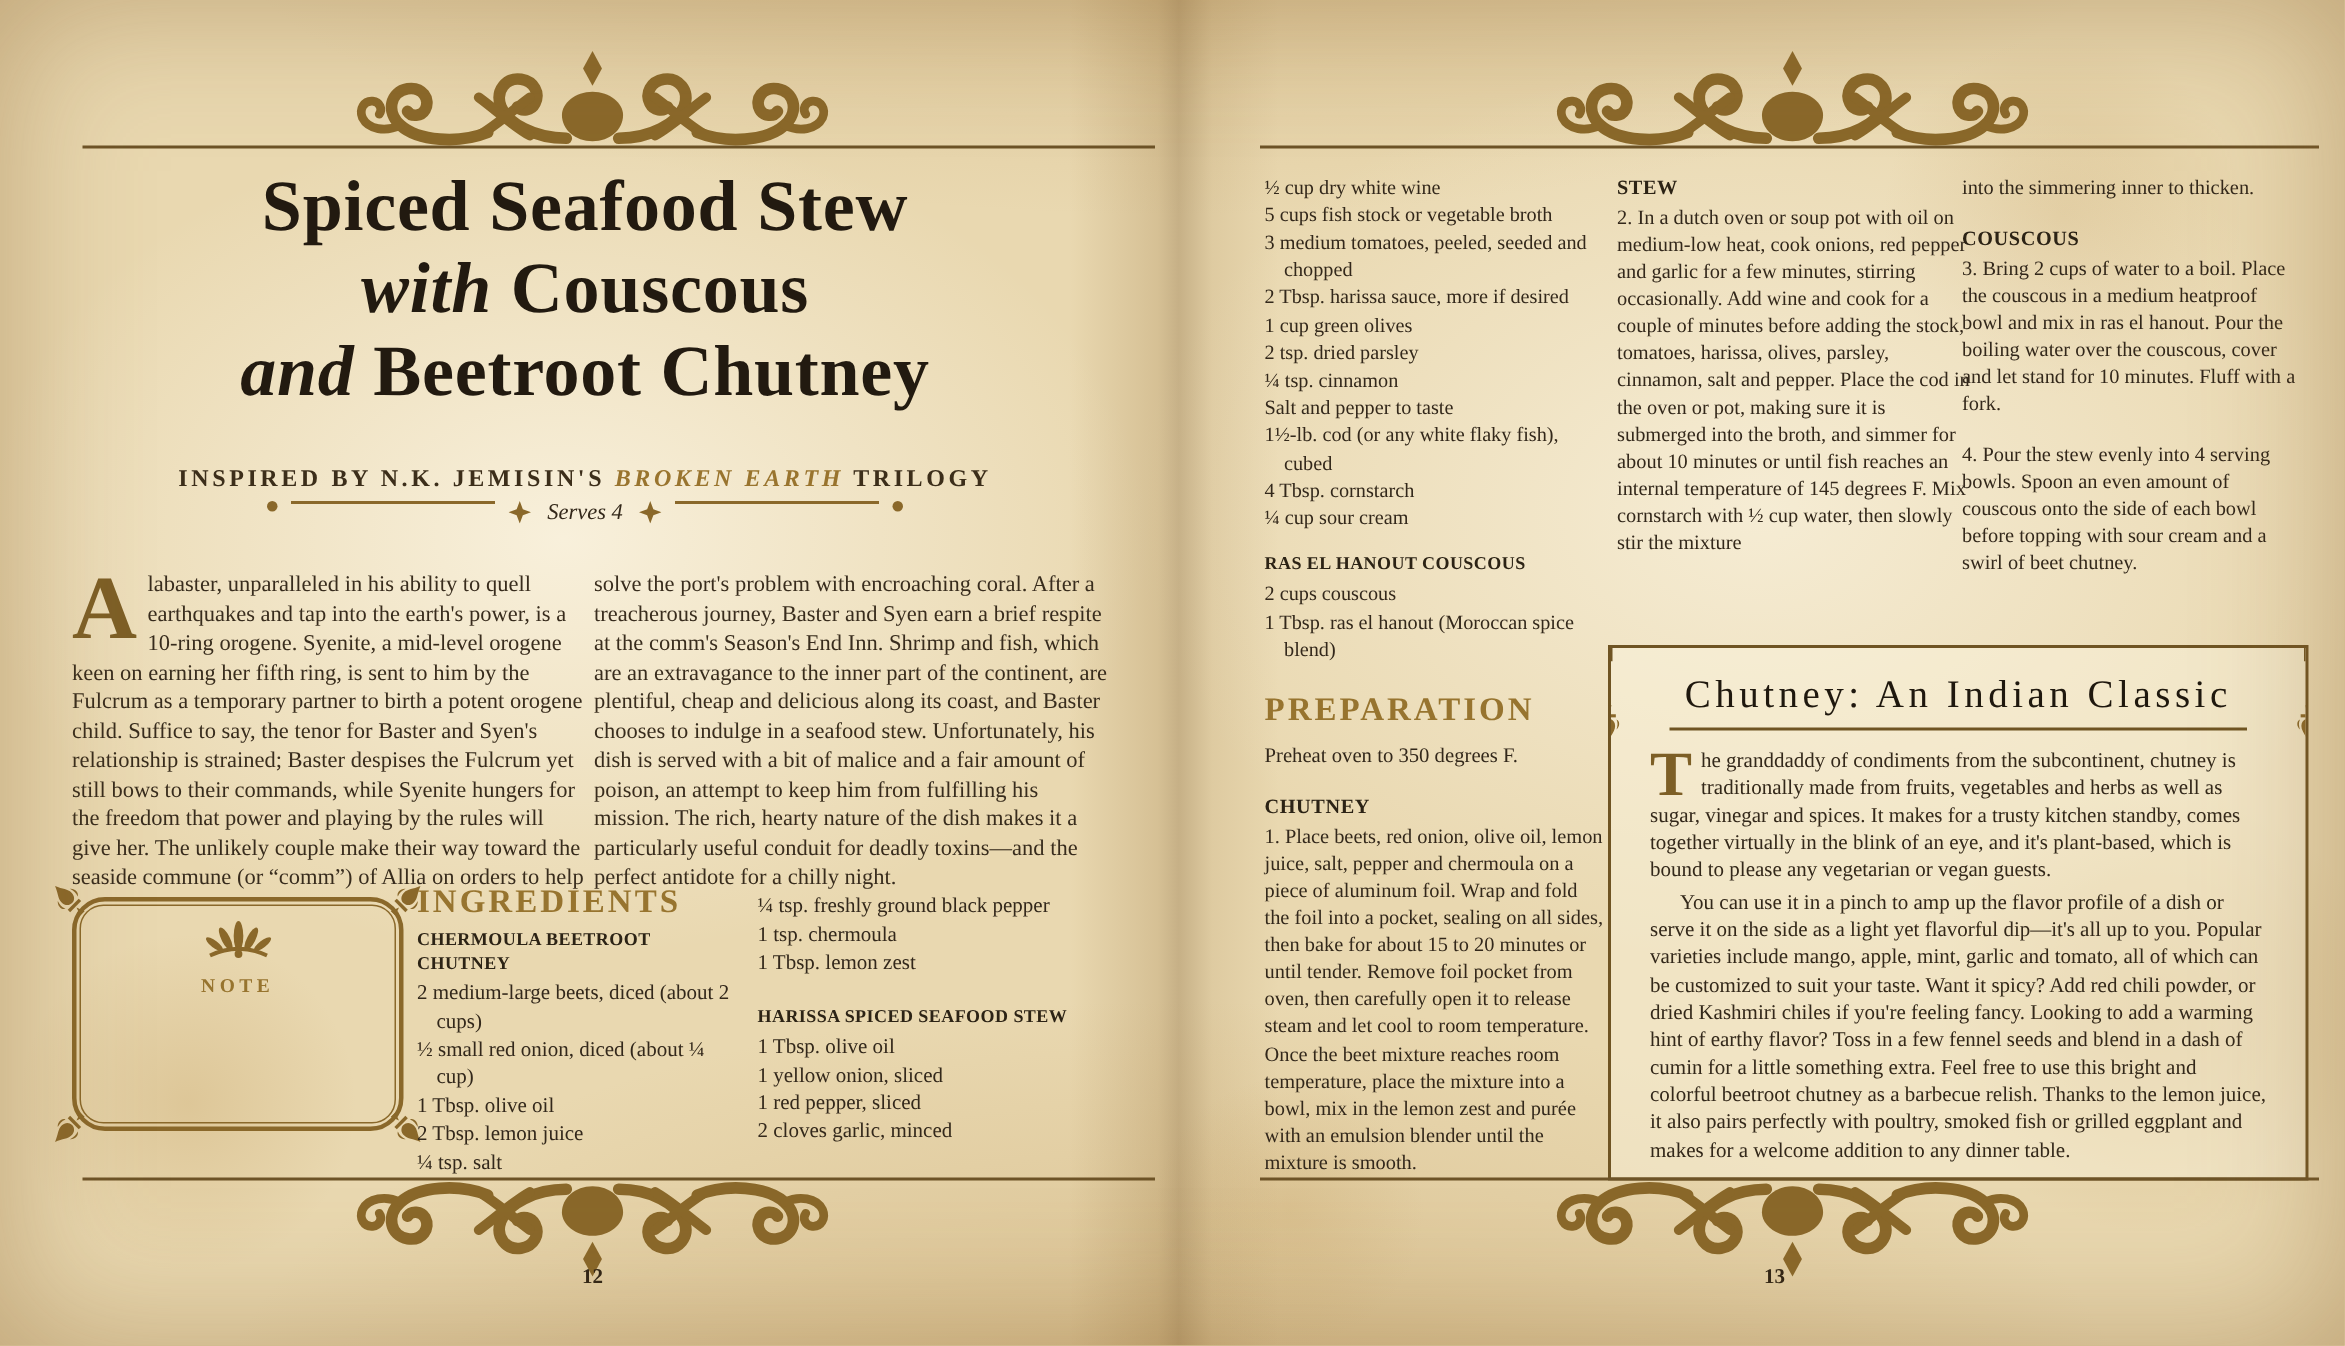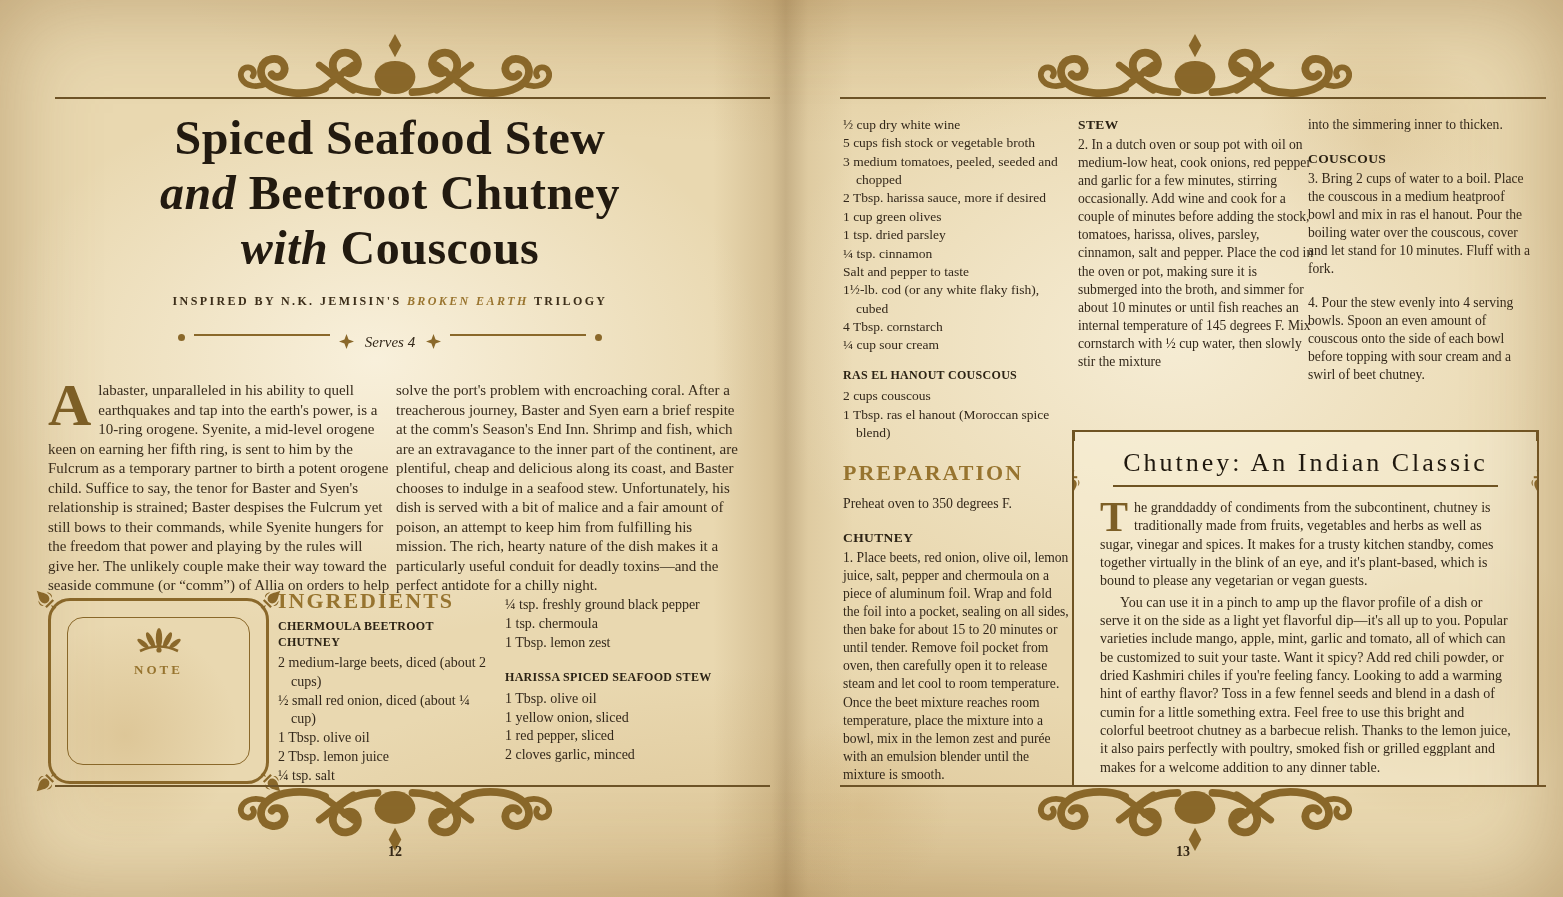--- a/index.html
+++ b/index.html
@@ -25,30 +25,30 @@
   #pageR{left:783px;width:780px;}
   .rule{position:absolute;height:2px;background:#6d5327;}
   .flourish{position:absolute;width:336px;height:66px;}
   .flip{transform:scaleY(-1);}
   .pagenum{position:absolute;top:844px;width:70px;text-align:center;font-weight:bold;font-size:14px;color:#2e2315;}
 
   
   .title{position:absolute;left:28px;top:110px;width:724px;text-align:center;
     font-size:48px;line-height:1.15;font-weight:bold;color:#221a10;letter-spacing:0.5px;}
   .title i{font-weight:bold;}
-  .subtitle{position:absolute;left:28px;top:294px;width:724px;text-align:center;
-    font-size:12px;font-weight:bold;letter-spacing:2.4px;color:#3c2e1a;}
+  .subtitle{position:absolute;left:28px;top:311px;width:724px;text-align:center;
+    font-size:16px;font-weight:bold;letter-spacing:2.4px;color:#3c2e1a;}
   .subtitle .hl{font-style:italic;}
   .serves{position:absolute;left:178px;top:334px;width:424px;display:flex;justify-content:center;gap:9px;}
   .serves .sline{flex:1;height:2px;background:#8a682a;}
   .serves .dot{width:7px;height:7px;border-radius:50%;background:#8a682a;flex:0 0 auto;}
   .serves-text{font-style:italic;font-size:15px;color:#33281a;white-space:nowrap;padding:0 2px;}
   .introcol{position:absolute;top:381px;font-size:15px;line-height:1.3;color:#382c1d;}
   .dropcap{float:left;font-size:60px;line-height:44px;padding:2px 7px 0 0;color:#7d5f26;font-weight:bold;}
-  .notebox{position:absolute;left:48px;top:598px;width:221px;height:186px;border:3px solid #8a682a;border-radius:22px;padding:16px;box-sizing:border-box;}
+  .notebox{position:absolute;left:48px;top:598px;width:221px;height:156px;border:3px solid #8a682a;border-radius:22px;padding:2px;box-sizing:border-box;}
   .notebox-inner{border:1.5px solid #8a682a;border-radius:16px;width:100%;height:100%;box-sizing:border-box;text-align:center;padding-top:9px;}
   .note-title{font-size:13px;letter-spacing:3px;color:#97742f;font-weight:bold;margin-top:3px;}
   .note-text{font-size:12.3px;line-height:1.35;font-weight:bold;color:#3a2d1c;padding:3px 13px 0;}
   .corner-fleur{position:absolute;width:19px;height:27px;}
   .ing-heading{position:absolute;left:278px;top:588px;font-size:22px;letter-spacing:2px;color:#97742f;font-weight:bold;}
   .ingcol{position:absolute;font-size:14px;color:#33281b;line-height:1.34;}
   .group-title{font-weight:bold;font-size:12px;line-height:1.3;color:#2c2315;letter-spacing:0.3px;margin-bottom:4px;}
   .ing-item{padding-left:13px;text-indent:-13px;}
 
   
@@ -116,22 +116,22 @@
   <div class="gutter"></div>
 
   <div class="page" id="pageL">
     <div class="rule" style="left:55px;right:13px;top:97px;"></div>
     <svg class="flourish" style="left:227px;top:32px;" viewBox="0 0 340 68">
         <use href="#flourish-motif"></use>
       </svg>
 
     <div class="title">
       <div>Spiced Seafood Stew</div>
+      <div><i>with</i><span> Couscous</span></div>
       <div><i>and</i><span> Beetroot Chutney</span></div>
-      <div><i>with</i><span> Couscous</span></div>
     </div>
 
     <div class="subtitle">
       <span>INSPIRED BY N.K. JEMISIN'S </span><span class="hl" style="color:#99742e">BROKEN EARTH</span><span> TRILOGY</span>
     </div>
 
     <div class="serves">
       <span class="dot"></span>
       <span class="sline"></span>
       <svg width="15" height="15" viewBox="0 0 16 16">
@@ -205,21 +205,21 @@
     <svg class="flourish" style="left:244px;top:32px;" viewBox="0 0 340 68">
         <use href="#flourish-motif"></use>
       </svg>
 
     <div class="rcol" style="left:60px;width:228px;">
       <div class="ing-item">½ cup dry white wine</div>
       <div class="ing-item">5 cups fish stock or vegetable broth</div>
       <div class="ing-item">3 medium tomatoes, peeled, seeded and chopped</div>
       <div class="ing-item">2 Tbsp. harissa sauce, more if desired</div>
       <div class="ing-item">1 cup green olives</div>
-      <div class="ing-item">1 tsp. dried parsley</div>
+      <div class="ing-item">2 tsp. dried parsley</div>
       <div class="ing-item">¼ tsp. cinnamon</div>
       <div class="ing-item">Salt and pepper to taste</div>
       <div class="ing-item">1½-lb. cod (or any white flaky fish), cubed</div>
       <div class="ing-item">4 Tbsp. cornstarch</div>
       <div class="ing-item">¼ cup sour cream</div>
       <div class="rgroup">
         <div class="group-title">RAS EL HANOUT COUSCOUS</div>
         <div class="ing-item">2 cups couscous</div>
         <div class="ing-item">1 Tbsp. ras el hanout (Moroccan spice blend)</div>
       </div>

